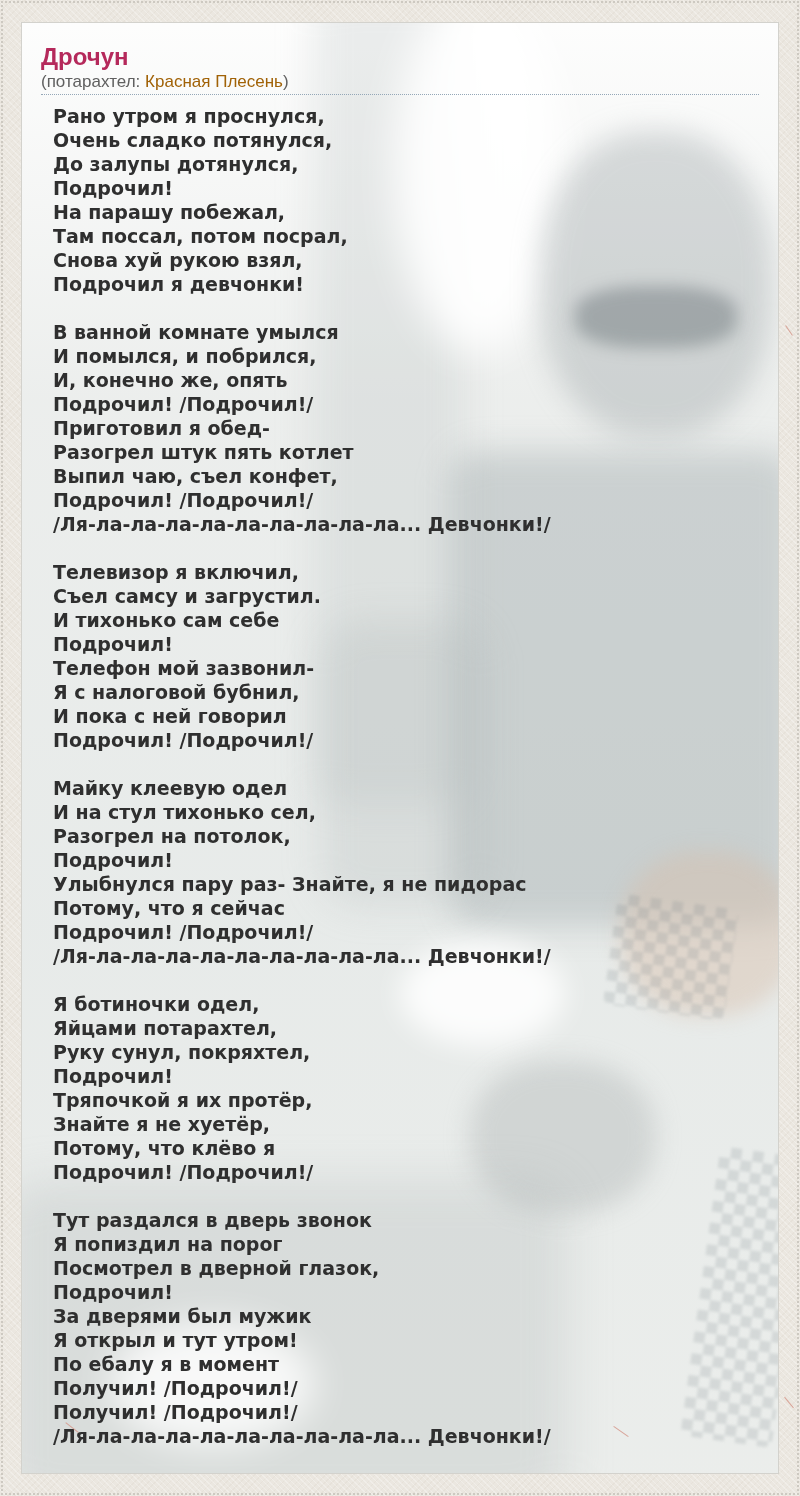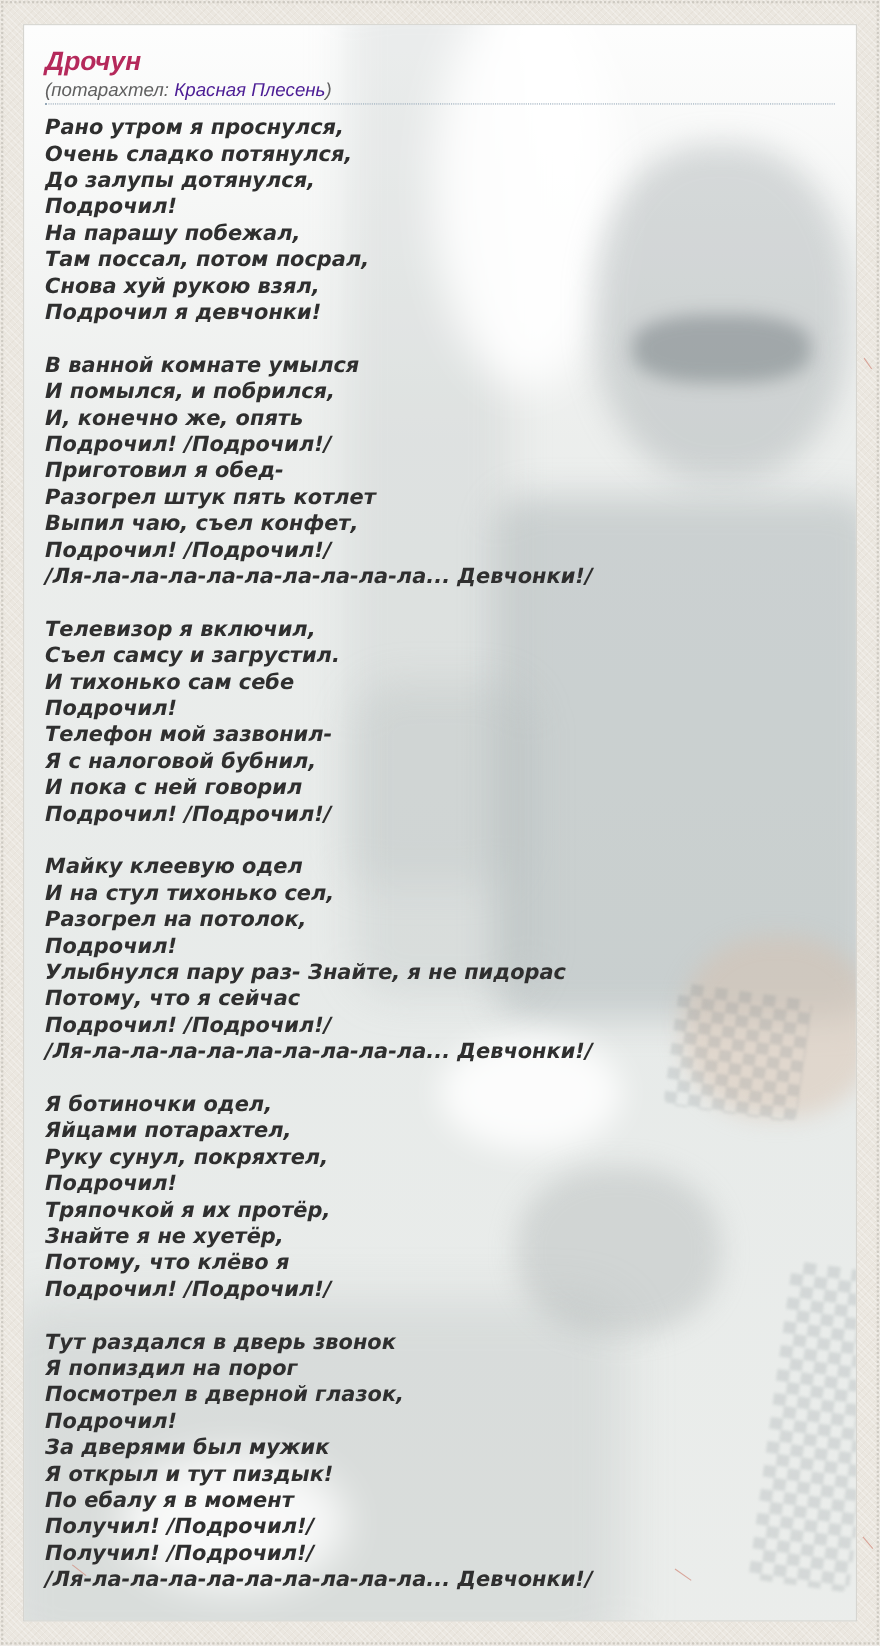--- a/index.html
+++ b/index.html
@@ -16,21 +16,21 @@
     pointer-events:none; z-index:5;
   }
   .scratch { position:absolute; height:1px; background:#d5988b; opacity:.85; z-index:4; }
   .s1 { left:64px;  top:1427px; width:16px; transform:rotate(38deg); }
   .s2 { left:612px; top:1431px; width:18px; transform:rotate(35deg); }
   .s3 { left:783px; top:330px;  width:12px; transform:rotate(55deg); }
   .s4 { left:782px; top:1402px; width:14px; transform:rotate(50deg); }
 
   .card {
     position:absolute; left:21px; top:22px; width:758px; height:1452px;
-    box-sizing:border-box; border:1px solid #d3d2cd; background:#f2f3f1; z-index:2;font-style:italic;
+    box-sizing:border-box; border:1px solid #d3d2cd; background:#f2f3f1; z-index:2;
   }
   .photo { position:absolute; inset:0; overflow:hidden;
     background:linear-gradient(180deg, rgba(255,255,255,.85), rgba(231,234,233,.55) 26%,
       rgba(224,229,228,.6) 62%, rgba(231,234,232,.65) 100%);
   }
   .blob { position:absolute; border-radius:50%; }
   .b-leftcol  { left:292px; top:-30px;  width:150px; height:810px; background:rgba(186,194,195,.28); filter:blur(18px); border-radius:24px; }
   .b-window   { left:372px; top:-40px;  width:170px; height:370px; background:rgba(255,255,255,.9);  filter:blur(20px); }
   .b-head1    { left:518px; top:108px;  width:232px; height:305px; background:rgba(148,156,158,.34); filter:blur(14px); border-radius:45%; }
   .b-shades   { left:553px; top:263px;  width:162px; height:62px;  background:rgba(85,95,100,.38);   filter:blur(8px);  border-radius:40%; }
@@ -46,27 +46,27 @@
     background-image:repeating-conic-gradient(rgba(120,132,136,.35) 0% 25%, rgba(255,255,255,0) 0% 50%);
     background-size:22px 22px; transform:rotate(8deg); filter:blur(1.5px); opacity:.55; border-radius:8px;
   }
   .c1 { left:588px; top:878px;  width:122px; height:112px; }
   .c2 { left:678px; top:1128px; width:92px;  height:292px; }
 
   .content { position:absolute; left:19px; top:20px; right:19px; z-index:3; }
   h1.song-title { margin:0; font-weight:bold; font-size:24px; line-height:28px; color:#b5295b;
     font-family:"Liberation Sans", sans-serif; }
   .artist-line { font-size:17px; line-height:22px; color:#606060; padding-bottom:1px; }
-  .artist-line a { color:#4c1d95; text-decoration:none; cursor:pointer; }
+  .artist-line a { color:#a16207; text-decoration:none; cursor:pointer; }
   .divider { height:0; border-bottom:1px dotted #94a7b7; }
   .lyrics {
     margin-top:9px; font-family:"DejaVu Sans", sans-serif; font-weight:bold;
     font-size:19px; line-height:24px; color:#2f2f2f;
   }
-  .stanza { margin:0 0 24px 0; white-space:pre-line; }
+  .stanza { margin:0 0 24px 12px; white-space:pre-line; }
   .stanza:last-child { margin-bottom:0; }
 </style>
 </head>
 <body>
 
 <div class="page-border"></div>
 <span class="scratch s1"></span>
 <span class="scratch s2"></span>
 <span class="scratch s3"></span>
 <span class="scratch s4"></span>
@@ -132,20 +132,20 @@
 Подрочил!
 Тряпочкой я их протёр,
 Знайте я не хуетёр,
 Потому, что клёво я
 Подрочил! /Подрочил!/</p>
         <p class="stanza">Тут раздался в дверь звонок
 Я попиздил на порог
 Посмотрел в дверной глазок,
 Подрочил!
 За дверями был мужик
-Я открыл и тут пиздык!
+Я открыл и тут утром!
 По ебалу я в момент
 Получил! /Подрочил!/
 Получил! /Подрочил!/
 /Ля-ла-ла-ла-ла-ла-ла-ла-ла-ла... Девчонки!/</p>
       </div>
   </div>
 </div>
 
 </body></html>

